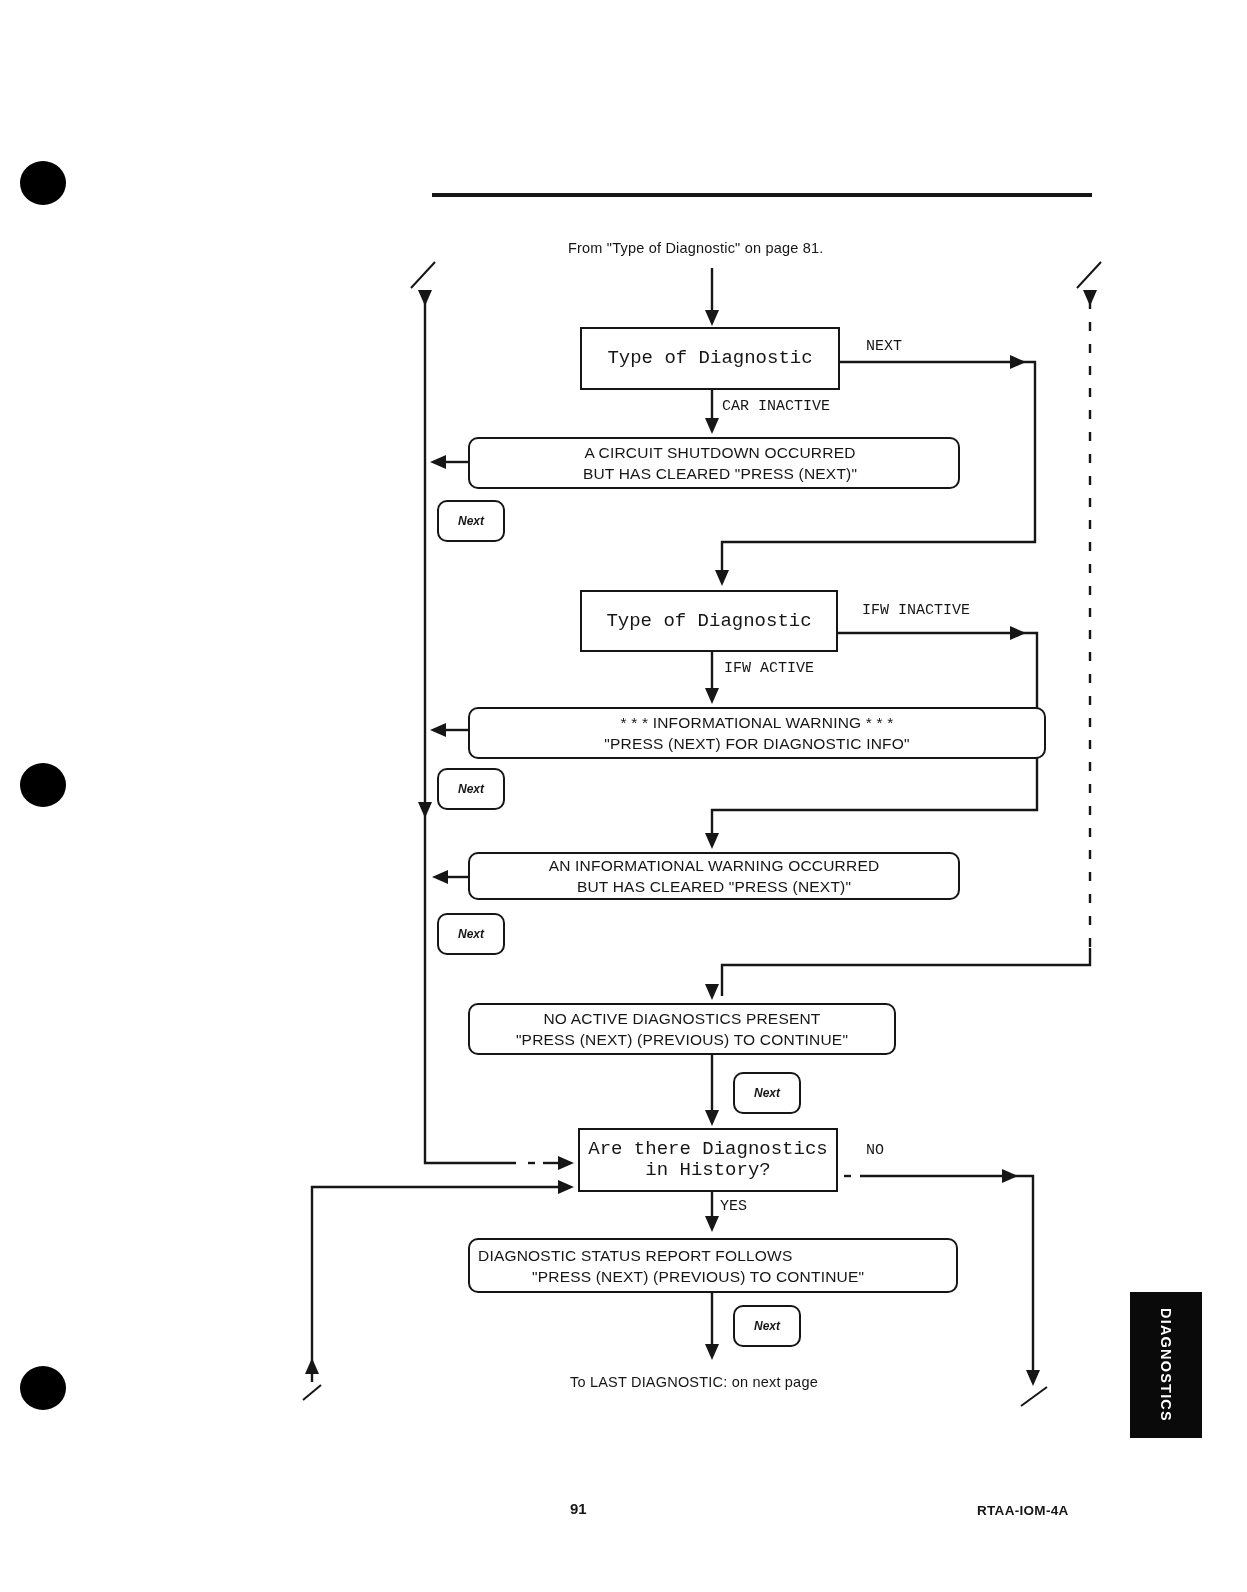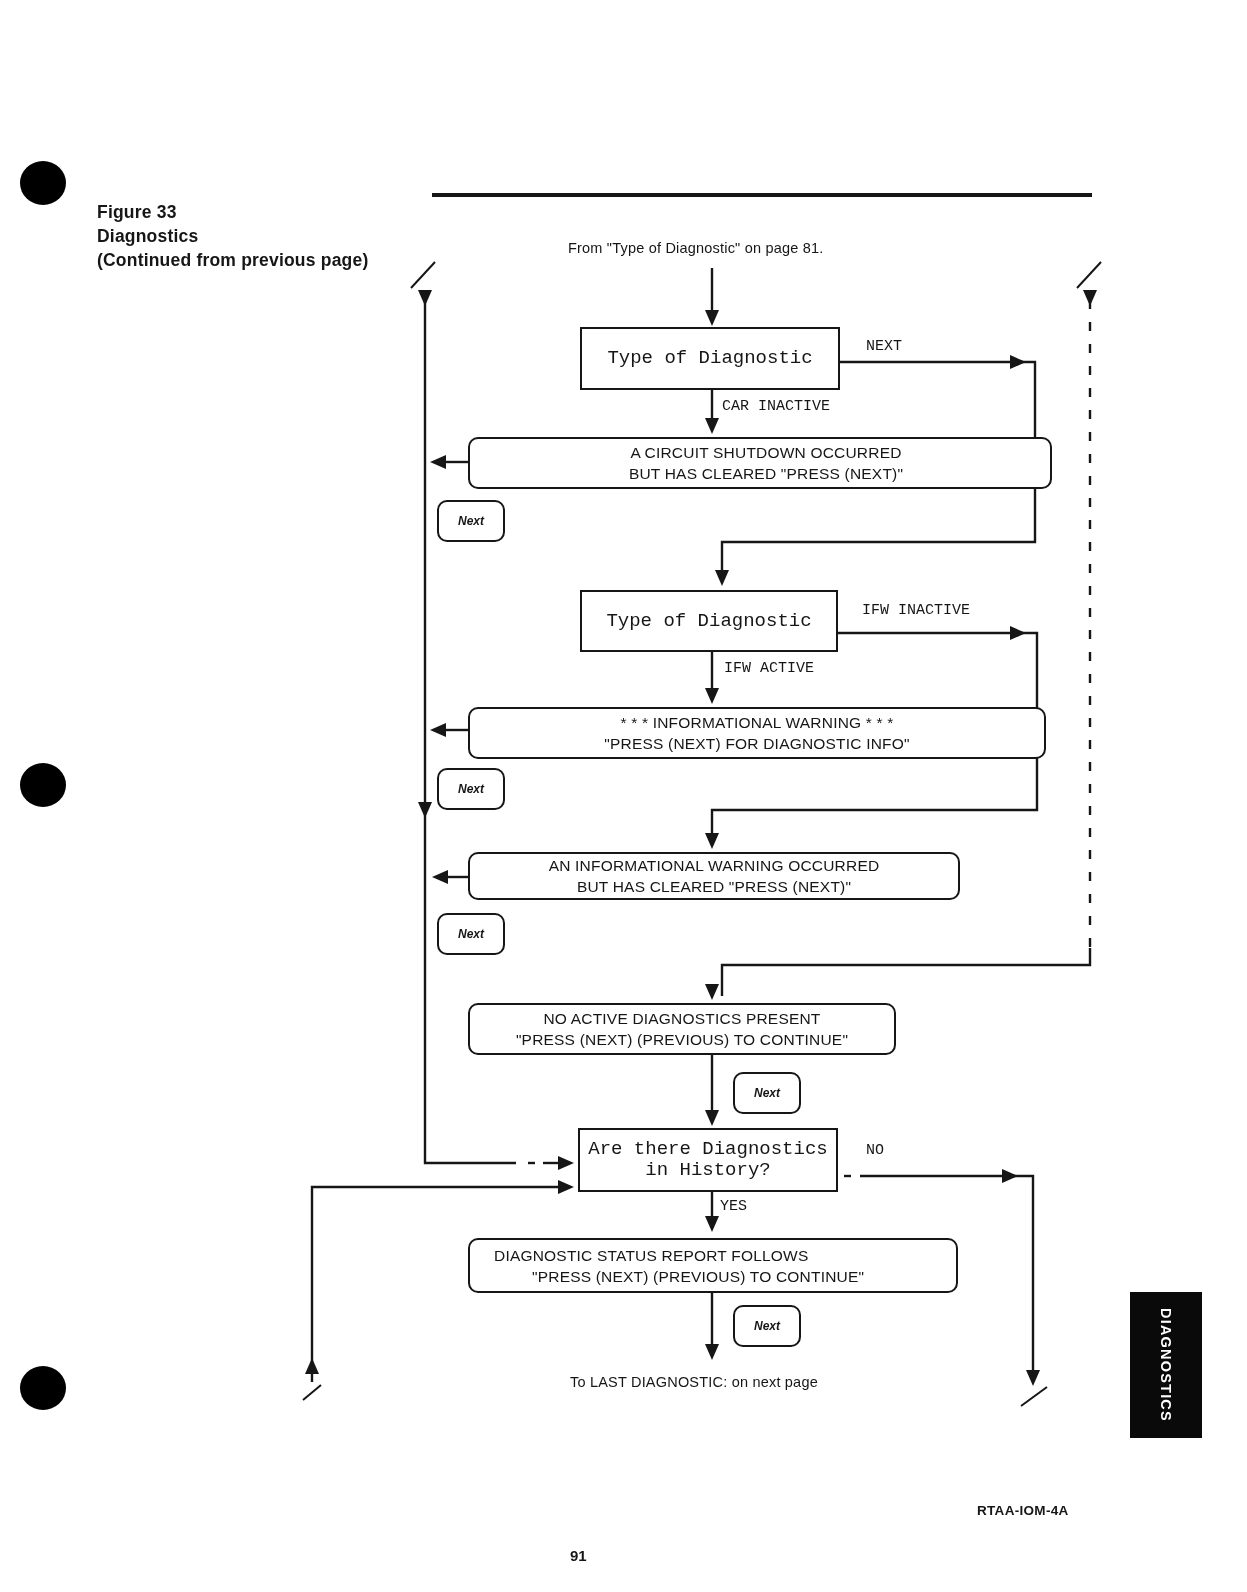--- a/index.html
+++ b/index.html
@@ -15,56 +15,51 @@
   svg.connectors { position:absolute; left:0; top:0; }
   .box {
     position:absolute; box-sizing:border-box; border:2.5px solid #161616; background:#fff;
     display:flex; flex-direction:column; justify-content:center; align-items:center;
     text-align:center;
   }
   .box.sans { font-size:15.5px; line-height:21px; letter-spacing:0.2px; }
   .box.mono { font-family:"Liberation Mono","DejaVu Sans Mono",monospace; font-size:19px; line-height:21px; }
   .box.rounded { border-radius:10px; }
   .box.leftalign { align-items:flex-start; text-align:left; }
-  .box.leftalign .l1 { padding-left:24px; }
+  .box.leftalign .l1 { padding-left:8px; }
   .box.leftalign .l2 { padding-left:62px; }
   .nextbtn {
     position:absolute; box-sizing:border-box; width:68px; height:42px;
     border:2.5px solid #161616; border-radius:10px; background:#fff;
     display:flex; align-items:center; justify-content:center;
     font-weight:bold; font-style:italic; font-size:12px;
   }
   .blabel {
     position:absolute; font-family:"Liberation Mono","DejaVu Sans Mono",monospace;
     font-size:15px; white-space:nowrap;
   }
   .side-tab {
     position:absolute; left:1130px; top:1292px; width:72px; height:146px; background:#0a0a0a;
     color:#fff; display:flex; align-items:center; justify-content:center;
     writing-mode:vertical-rl; font-weight:bold; font-size:14.5px; letter-spacing:1.2px;
   }
-  .footer-page { position:absolute; left:570px; top:1500px; font-weight:bold; font-size:15px;margin-top:47px; }
+  .footer-page { position:absolute; left:570px; top:1500px; font-weight:bold; font-size:15px; }
   .footer-doc { position:absolute; left:977px; top:1503px; font-weight:600; font-size:13.5px; letter-spacing:0.3px; }
 </style>
 </head>
 <body>
 
 <div class="page">
 
   <div class="hole" style="left:20px; top:161px;"></div>
   <div class="hole" style="left:20px; top:763px;"></div>
   <div class="hole" style="left:20px; top:1366px;"></div>
 
   <div class="rule-top"></div>
 
-  <div class="figure-title">
-    <div>Figure 33</div>
-    <div>Diagnostics</div>
-    <div>(Continued from previous page)</div>
-  </div>
 
   <svg class="connectors" width="1247" height="1592" viewBox="0 0 1247 1592">
     <g stroke="#161616" stroke-width="2.4" fill="none">
 
       <path d="M712 268 V322"></path>
 
       <path d="M840 362 H1035 V542 H722 V580"></path>
 
       <path d="M712 390 V430"></path>
 
@@ -128,21 +123,21 @@
   </svg>
 
   <div class="note" style="left:568px; top:240px;">From "Type of Diagnostic" on page 81.</div>
 
   <div class="box mono" style="left:580px; top:327px; width:260px; height:63px;">
     <div>Type of Diagnostic</div>
   </div>
   <div class="blabel" style="left:866px; top:338px;">NEXT</div>
   <div class="blabel" style="left:722px; top:398px;">CAR INACTIVE</div>
 
-  <div class="box sans rounded" style="left:468px; top:437px; width:584px; height:52px;padding-left:12px;">
+  <div class="box sans rounded" style="left:468px; top:437px; width:492px; height:52px;padding-left:12px;">
     <div>A CIRCUIT SHUTDOWN OCCURRED</div>
     <div>BUT HAS CLEARED "PRESS (NEXT)"</div>
   </div>
   <div class="nextbtn" style="left:437px; top:500px;">Next</div>
 
   <div class="box mono" style="left:580px; top:590px; width:258px; height:62px;">
     <div>Type of Diagnostic</div>
   </div>
   <div class="blabel" style="left:862px; top:602px;">IFW INACTIVE</div>
   <div class="blabel" style="left:724px; top:660px;text-align:right;">IFW ACTIVE</div>

